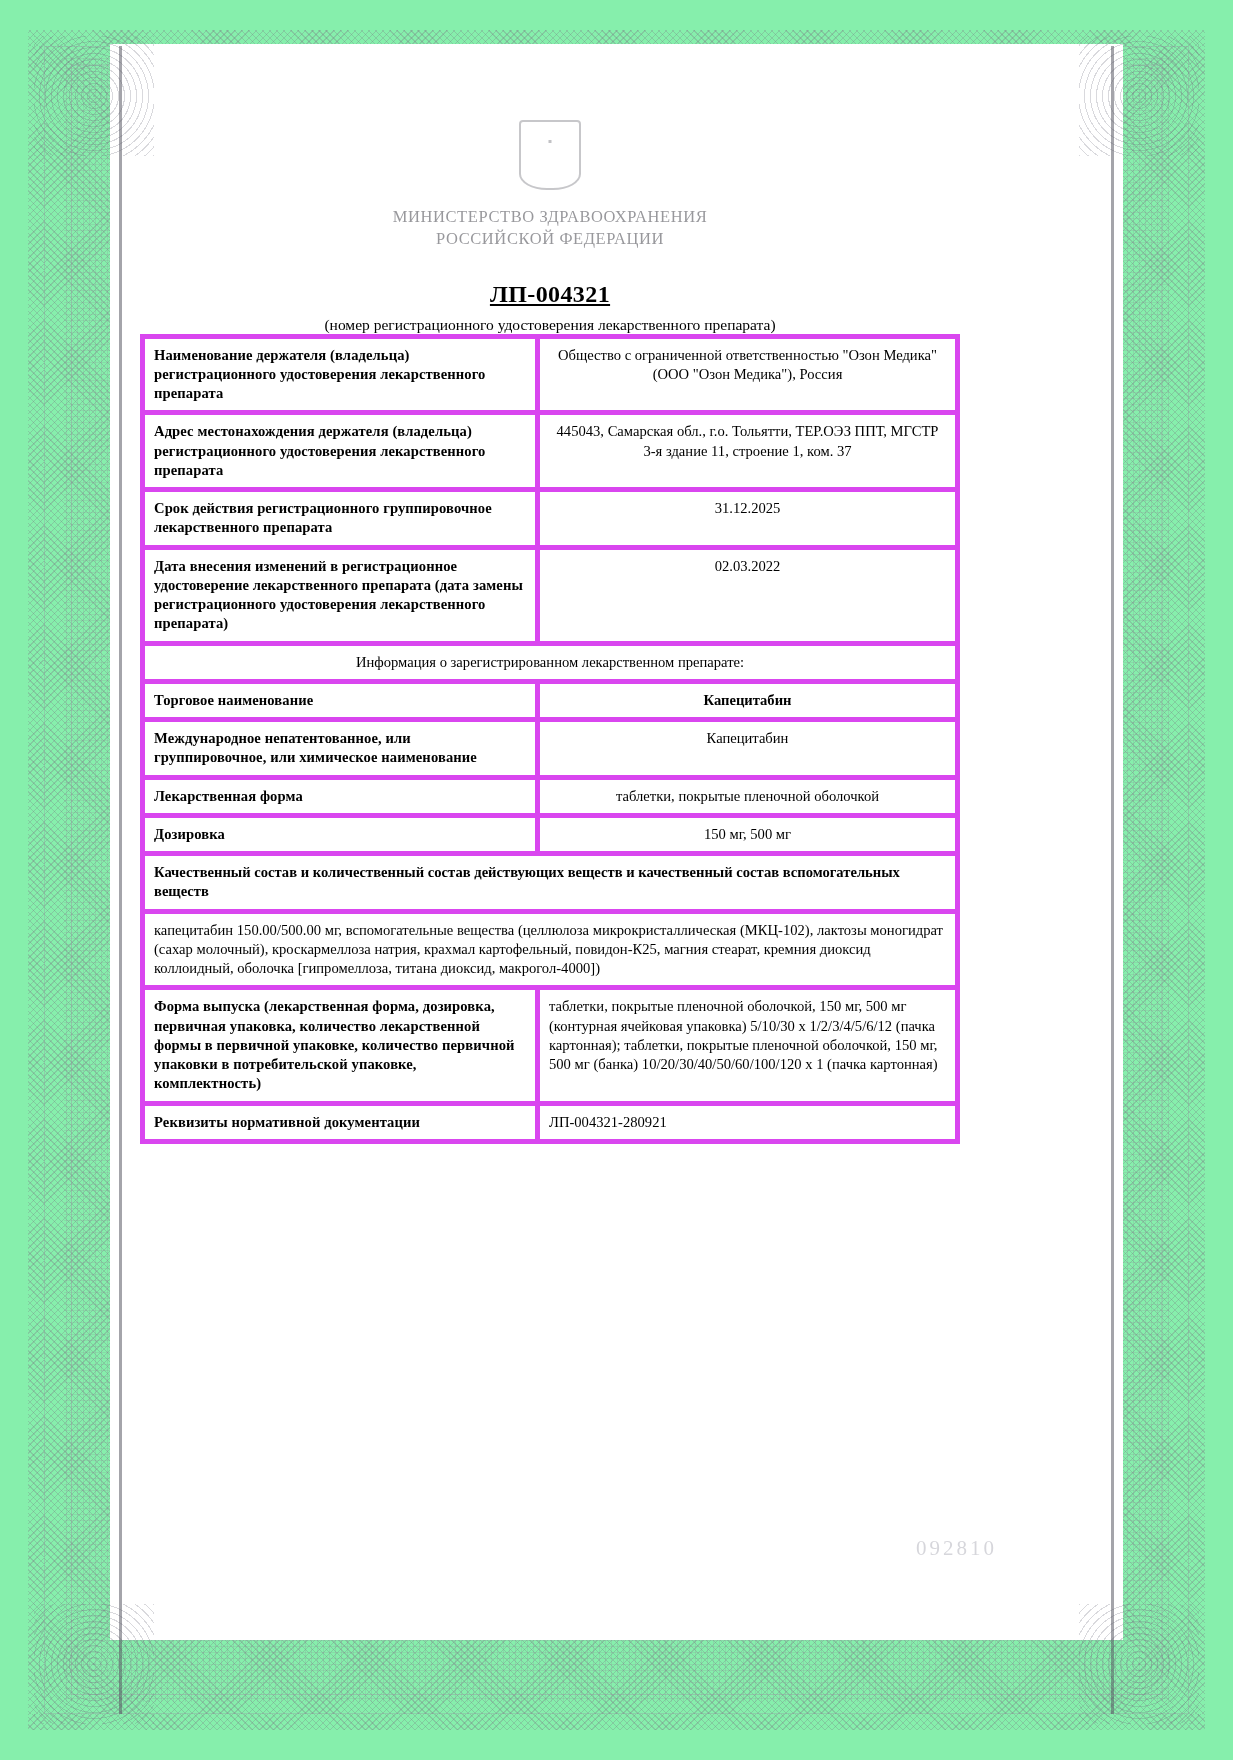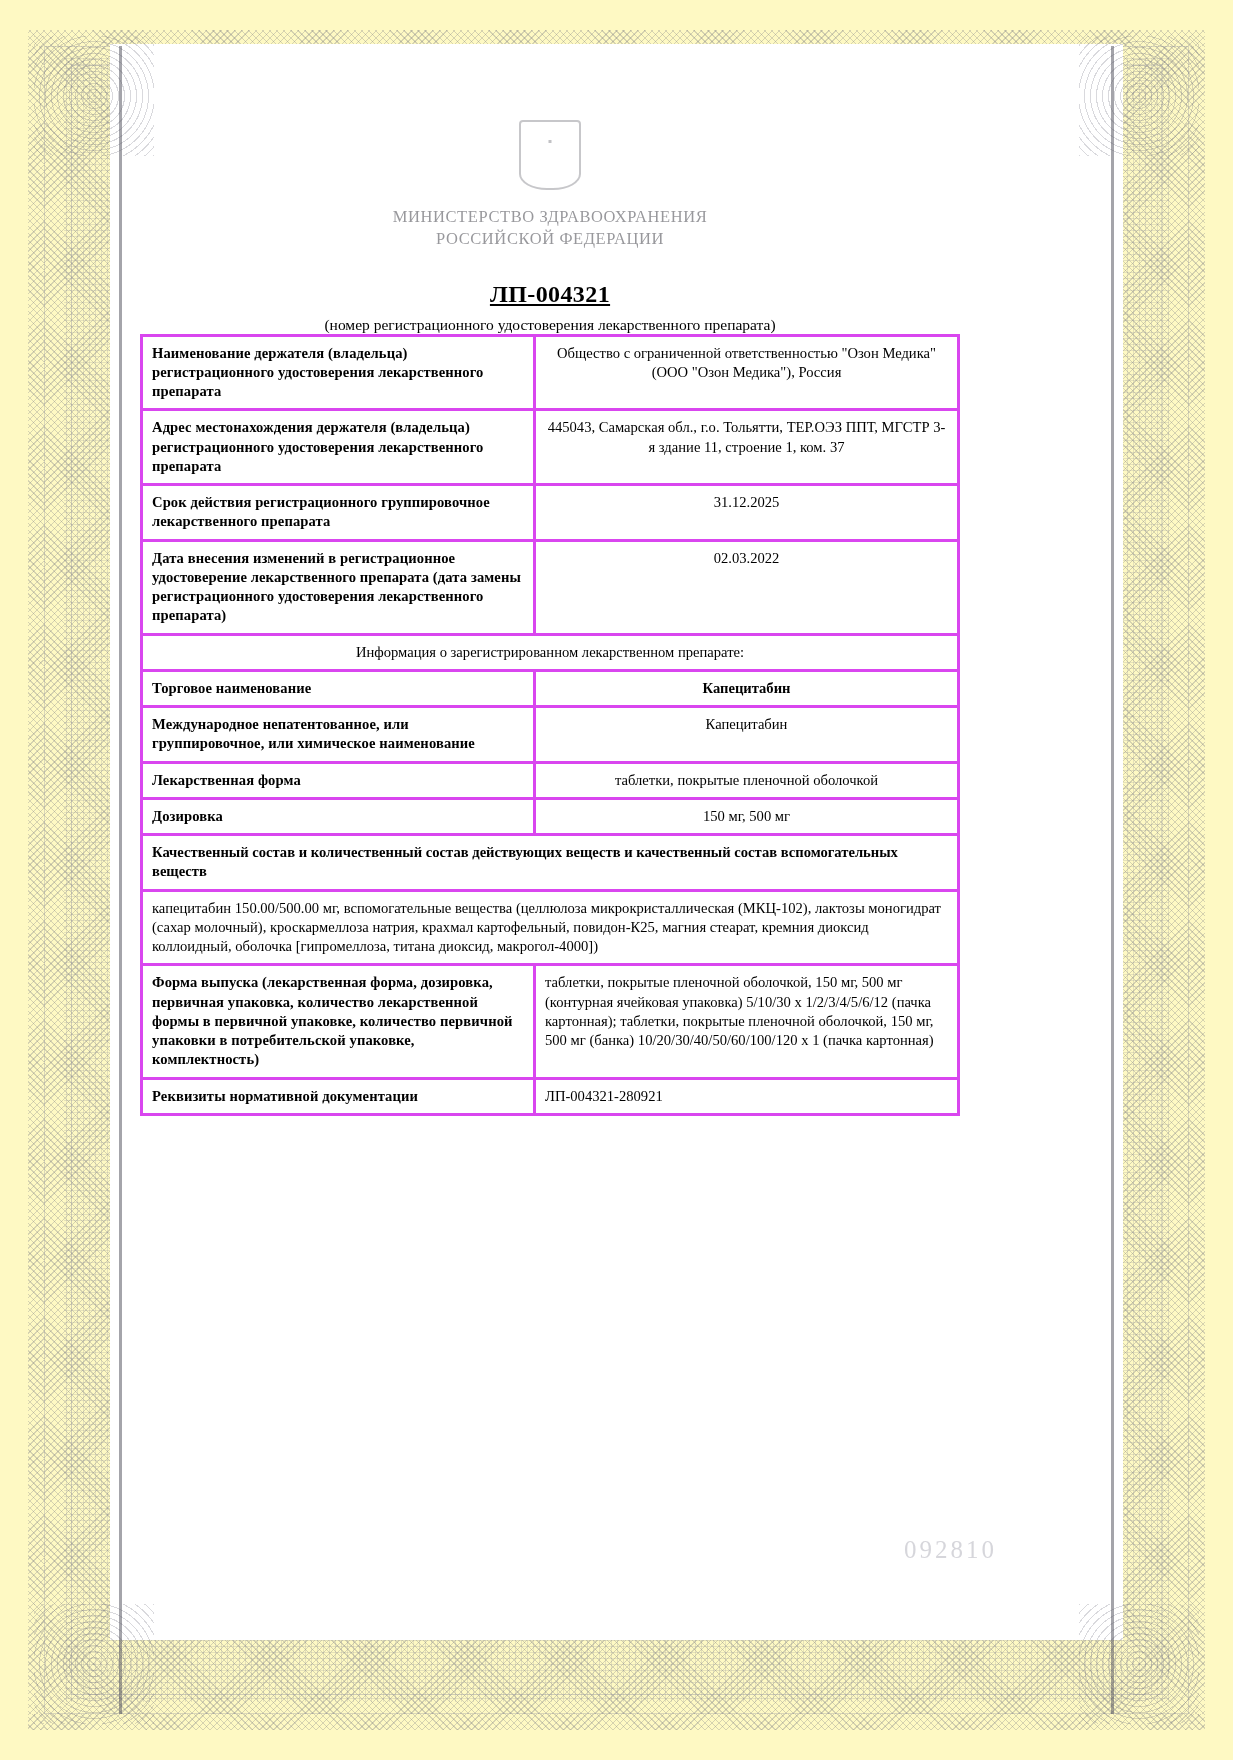--- a/index.html
+++ b/index.html
@@ -9,21 +9,21 @@
   }
   body {
     font-family: "Liberation Serif", serif;
     color: #000;
   }
   .page {
     position: relative;
     width: 1233px;
     height: 1760px;
     margin: 0 auto;
-    background: #fef9c3;
+    background: #86efac;
     overflow: hidden;
   }
 
   
   .border-outer {
     position: absolute;
     left: 28px;
     top: 30px;
     right: 28px;
     bottom: 30px;
@@ -143,21 +143,21 @@
   }
 
   
   table.reg {
     width: 100%;
     border-collapse: collapse;
     table-layout: fixed;
     font-size: 14.6px;
   }
   table.reg td {
-    border: 3px solid #d946ef;
+    border: 5px solid #d946ef;
     padding: 7px 9px;
     vertical-align: top;
     line-height: 1.32;
   }
   td.label {
     width: 372px;
     font-weight: bold;
     letter-spacing: .1px;
   }
   td.value { text-align: left; }
@@ -173,21 +173,21 @@
   }
   td.para {
     font-weight: normal;
     line-height: 1.38;
   }
 
   .watermark-num {
     position: absolute;
     right: 236px;
     top: 1536px;
-    font-size: 25px;
+    font-size: 21px;
     letter-spacing: 3px;
     color: rgba(120,120,135,.30);
     font-family: "Liberation Serif", serif;
   }
 </style>
 </head>
 <body>
 
 <div class="page">
 

